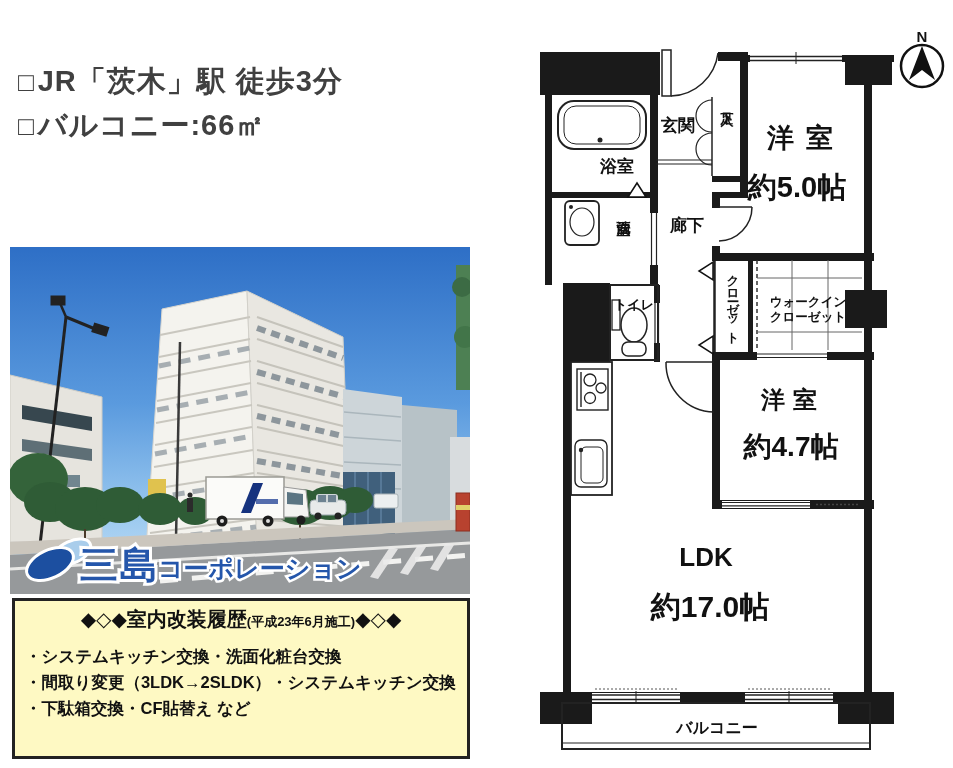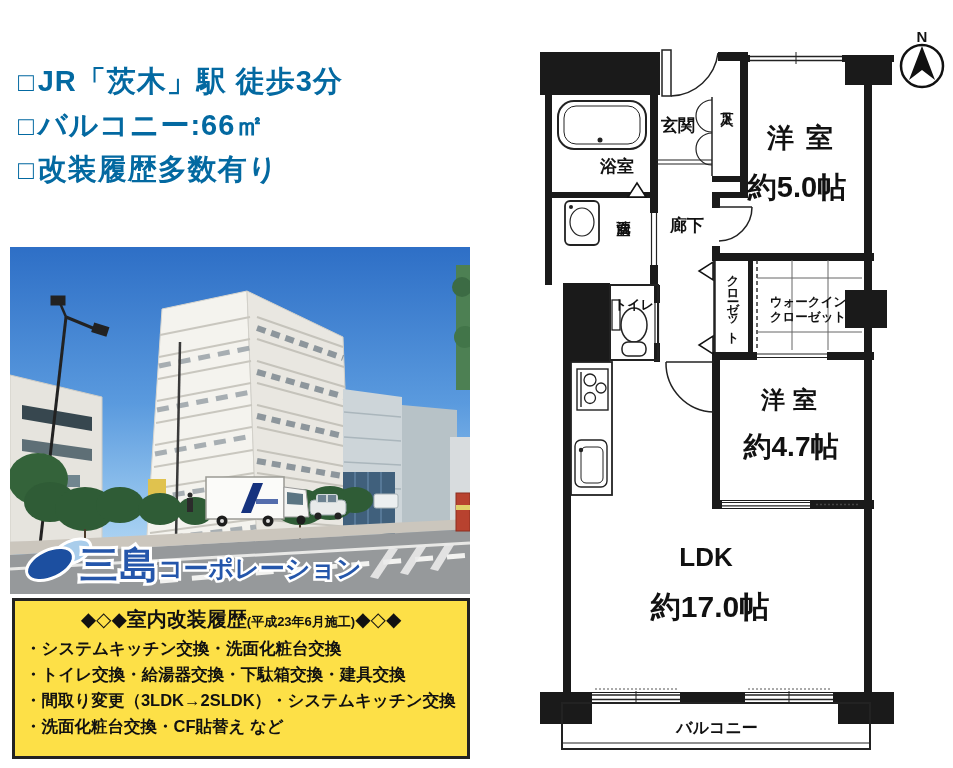--- a/index.html
+++ b/index.html
@@ -1,44 +1,43 @@
 <!DOCTYPE html>
 <html><head>
 <meta charset="utf-8">
 <style>
   html,body{margin:0;padding:0;background:#ffffff;}
   .stage{position:relative;width:953px;height:768px;background:#fff;overflow:hidden;
          font-family:"Liberation Sans","DejaVu Sans",sans-serif;color:#111;}
   
   .bullets{position:absolute;left:18px;top:60px;}
-  .bullet-line{font-size:29px;font-weight:700;line-height:43px;letter-spacing:1px;white-space:nowrap;color:#0369a1;}
+  .bullet-line{font-size:29px;font-weight:700;line-height:43px;letter-spacing:1px;white-space:nowrap;color:#404040;}
   .bullet-line .sq{font-size:26px;margin-right:3px;font-weight:700;}
   
   .photo{position:absolute;left:10px;top:247px;width:460px;height:347px;}
   
   .reno{position:absolute;left:12px;top:598px;width:432px;height:146px;border:3px solid #222;
-        background:#fde047;padding:5px 10px 4px 10px;}
+        background:#fef9c3;padding:5px 10px 4px 10px;}
   .reno-title{font-size:20px;font-weight:700;text-align:center;white-space:nowrap;letter-spacing:0px;}
   .reno-title .note{font-size:13px;}
-  .reno-items{margin-top:2px;}
+  .reno-items{margin-top:10px;}
   .reno-item{font-size:16.5px;font-weight:700;line-height:26px;white-space:nowrap;letter-spacing:0px;}
   
   .plan{position:absolute;left:528px;top:25px;width:425px;height:743px;}
   svg text{font-family:"Liberation Sans","DejaVu Sans",sans-serif;}
   .vtext{writing-mode:vertical-rl;text-orientation:upright;}
 </style>
 </head>
 <body>
 
 <div class="stage">
 
   <div class="bullets">
     <div class="bullet-line"><span class="sq">□</span><span>JR「茨木」駅 徒歩3分</span></div>
     <div class="bullet-line"><span class="sq">□</span><span>バルコニー:66㎡</span></div>
-    <div class="bullet-line"><span class="sq">□</span><span>改装履歴多数有り</span></div>
   </div>
 
   <svg class="photo" viewBox="0 0 460 347" xmlns="http://www.w3.org/2000/svg">
     <defs>
       <linearGradient id="sky" x1="0" y1="0" x2="0" y2="1">
         <stop offset="0" stop-color="#2e6fc6"></stop>
           <stop offset="0.45" stop-color="#5a9ade"></stop>
         <stop offset="0.78" stop-color="#9ccaf0"></stop>
           <stop offset="1" stop-color="#cde4f7"></stop>
       </linearGradient>
@@ -190,23 +189,22 @@
       <ellipse cx="40" cy="317" rx="25" ry="14" fill="#1c4fa0" stroke="#fff" stroke-width="3" transform="rotate(-25 40 317)"></ellipse>
       <text x="70" y="331" font-size="38" font-weight="bold" fill="#2456ab" stroke="#fff" stroke-width="6" paint-order="stroke" letter-spacing="2">三島</text>
       <text x="148" y="330" font-size="25" font-weight="bold" fill="#2456ab" stroke="#fff" stroke-width="5" paint-order="stroke">コーポレーション</text>
     </g>
   </svg>
 
   <div class="reno">
     <div class="reno-title"><span>◆◇◆</span><span>室内改装履歴</span><span class="note">(平成23年6月施工)</span><span>◆◇◆</span></div>
     <div class="reno-items">
       <div class="reno-item">・システムキッチン交換・洗面化粧台交換</div>
-      <div class="reno-item">・トイレ交換・給湯器交換・下駄箱交換・建具交換</div>
       <div class="reno-item">・間取り変更（3LDK→2SLDK）・システムキッチン交換</div>
-      <div class="reno-item">・洗面化粧台交換・CF貼替え など</div>
+      <div class="reno-item">・下駄箱交換・CF貼替え など</div>
     </div>
   </div>
 
   <svg class="plan" viewBox="528 25 425 743" xmlns="http://www.w3.org/2000/svg">
     <rect x="528" y="25" width="425" height="743" fill="#fff"></rect>
 
     <g fill="#1a1a1a">
       <rect x="540" y="52" width="120" height="43"></rect>
       <rect x="545" y="95" width="7" height="190"></rect>
       <rect x="650" y="95" width="8" height="190"></rect>

